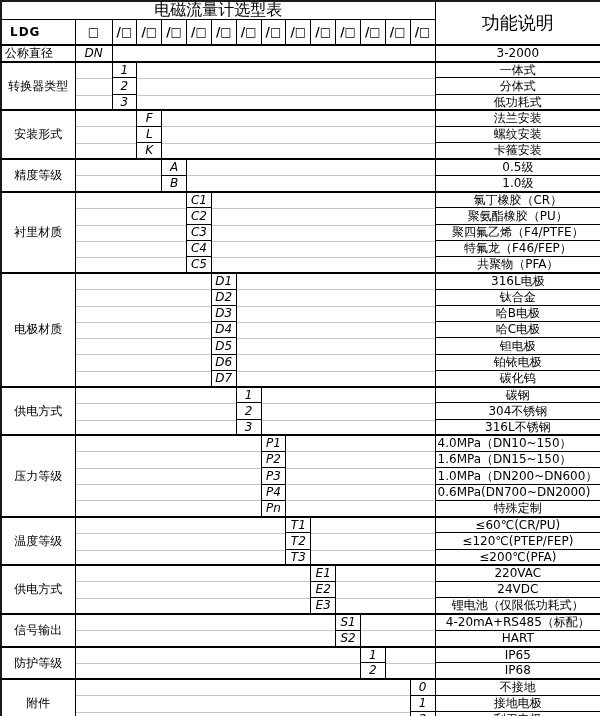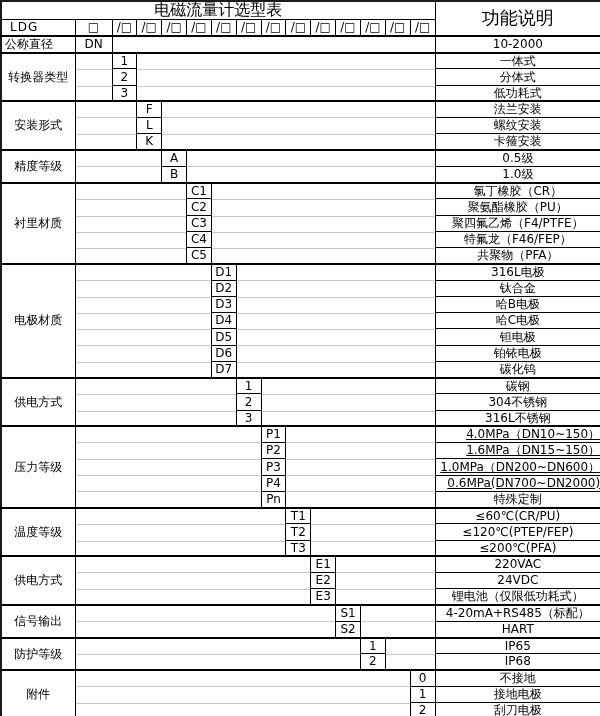--- a/index.html
+++ b/index.html
@@ -15,31 +15,31 @@
     padding:0;font-size:12px;color:#000;text-align:center;
     vertical-align:middle;line-height:1.05;overflow:hidden;white-space:nowrap;
   }
   td.title{font-size:16px;}
   td.fh{font-size:18px;border:1px solid #000;}
   td.ldg{text-align:left;padding-left:8px;border:1px solid #000;letter-spacing:1px;}
   td.boxc{border:1px solid #000;}
   td.slot{border:1px solid #000;}
   td.lab{border:1px solid #000;}
   td.lab.leftal{text-align:left;padding-left:3px;margin-left:16px;}
-  td.code{border:1px solid #000;}
+  td.code{border:1px solid #000;font-style:italic;}
   td.mid{border:1px solid #000;}
   td.desc{border:1px solid #000;}
-  td.desc.leftal{text-align:right;padding-left:2px;text-decoration:underline;}
+  td.desc.leftal{text-align:left;padding-left:2px;}
   td.ghost{
     background:repeating-linear-gradient(
       to bottom,#ffffff 0px,#ffffff 15.3px,#c6c6c6 15.3px,#c6c6c6 16.26px);
   }
   tr{height:16.26px;}
   tr.r-title{height:16px;}
-  tr.r-code{height:17px;}
+  tr.r-code{height:26px;font-weight:bold;}
   td.sep{border-top:2px solid #000;}
 </style>
 </head>
 <body>
 
 <table>
   <colgroup>
     <col style="width:74px">
     <col style="width:37px">
     <col style="width:24.846px">
@@ -76,21 +76,21 @@
         <td class="slot">/□</td>
         <td class="slot">/□</td>
         <td class="slot">/□</td>
         <td class="slot">/□</td>
         <td class="slot">/□</td>
       </tr>
   <tr>
         <td class="lab leftal sep">公称直径</td>
         <td class="code sep">DN</td>
         <td class="mid sep" colspan="13"></td>
-        <td class="desc sep">10-2000</td>
+        <td class="desc sep">3-2000</td>
       </tr>
       <tr>
         <td class="lab sep" rowspan="3">转换器类型</td>
         <td class="mid ghost sep" rowspan="3"></td>
         <td class="code sep">1</td>
         <td class="mid ghost sep" colspan="12" rowspan="3"></td>
         <td class="desc sep">一体式</td>
       </tr>
       <tr>
         <td class="code">2</td>

